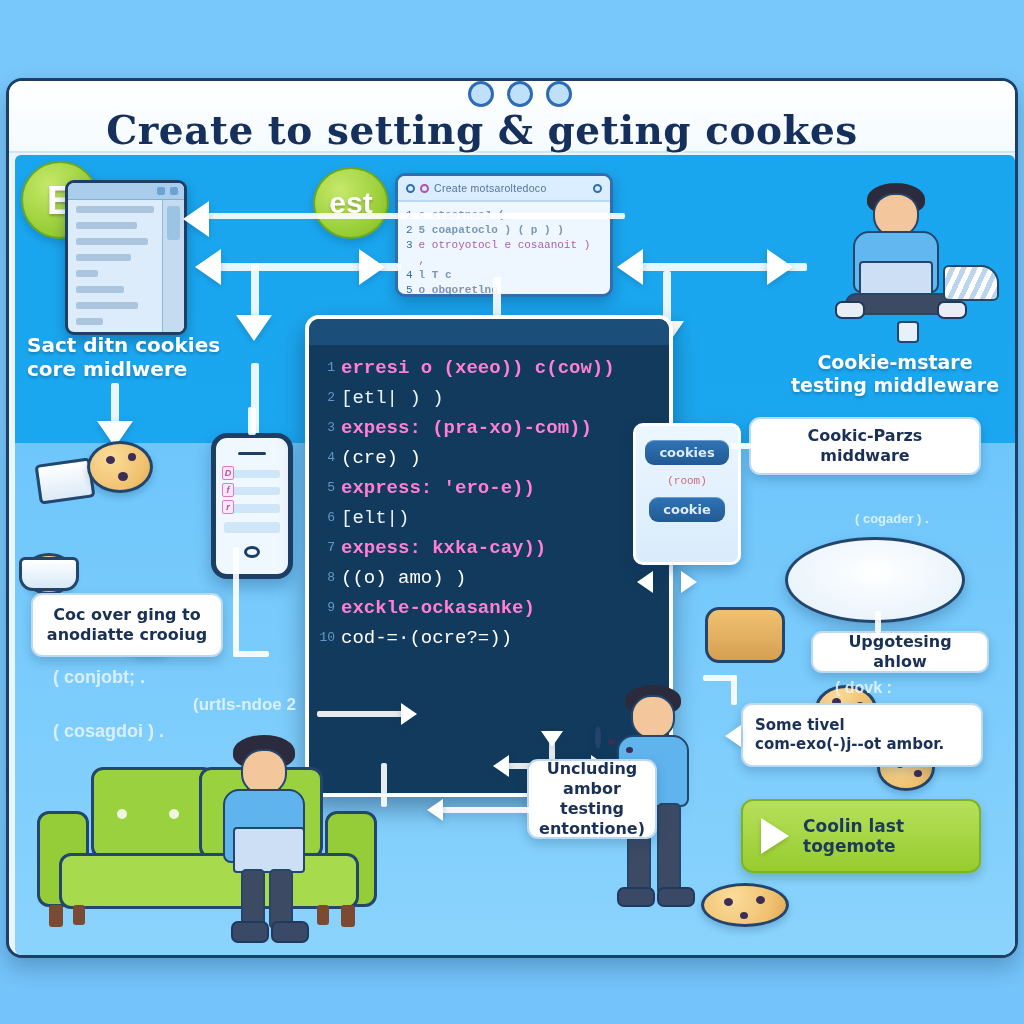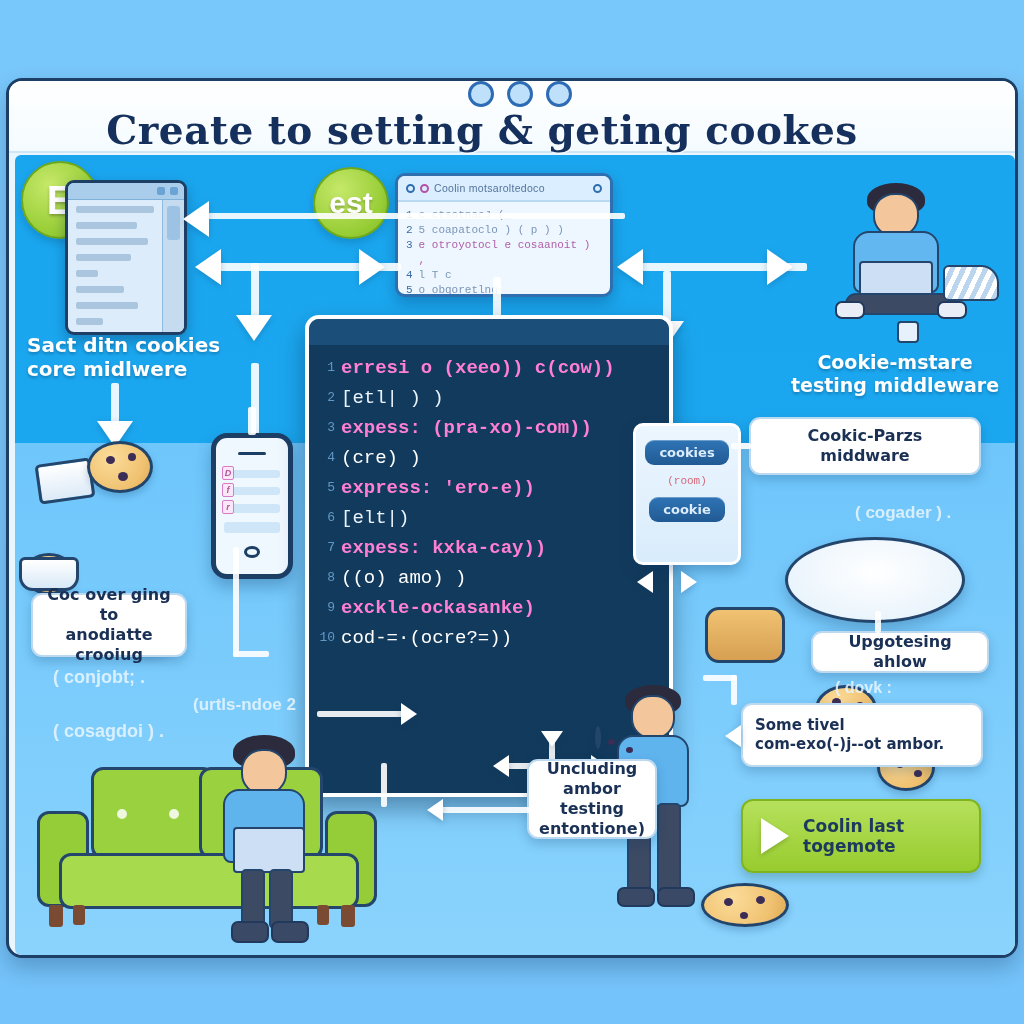--- a/index.html
+++ b/index.html
@@ -84,21 +84,21 @@
     height: 26px; background: #dbeeff; border-bottom: 2px solid #b9d9f3;
     display: flex; align-items: center; gap: 5px; padding: 0 8px;
     font-size: 11px; color: #4a6e96;
   }
   .cd { width: 9px; height: 9px; border-radius: 50%; border: 2px solid #2f6fb0; }
   .cd.p { border-color: #b252a8; }
   .codewin .bar .bt { flex: 1; font-size: 10.5px; color: #54749b; letter-spacing: .3px; }
   .codewin .body { padding: 6px 8px; }
   .cline { display: flex; gap: 6px; font-family: "Liberation Mono", monospace; font-size: 11px; line-height: 15px; color: #6f8fb4; }
   .cline .n { color: #3a6da8; }
-  .cline .t1 { color: #7b96b8; }
+  .cline .t1 { color: #7b96b8; font-weight: bold; }
   .cline .t2 { color: #b05fa8; }
 
   
   .listwin {
     background: #dcecfa;
     border: 3px solid #1d3f66;
     border-radius: 9px;
     overflow: hidden;
     box-shadow: 0 6px 13px rgba(8,40,80,.33);
   }
@@ -300,21 +300,21 @@
     </div>
 
     <div class="badge abs" style="left:298px;top:12px;width:76px;height:72px;font-size:30px;">
       <span>est</span>
     </div>
 
     <div class="codewin abs" style="left:380px;top:18px;width:218px;height:124px;">
       <div class="bar">
         <span class="cd"></span>
         <span class="cd p"></span>
-        <span class="bt">Coolin motsaroltedoco</span>
+        <span class="bt">Create motsaroltedoco</span>
         <span class="cd"></span>
       </div>
       <div class="body">
         <div class="cline">
             <span class="n">1</span>
             <span class="t1">c ctsotnacJ (_</span>
           </div>
         <div class="cline">
             <span class="n">2</span>
             <span class="t1">5 coapatoclo ) ( p ) )</span>
@@ -445,21 +445,21 @@
       <span class="pill">cookies</span>
       <span class="redmini">(room)</span>
       <span class="pill">cookie</span>
     </div>
     <div class="ahead sm left" style="left:622px;top:416px;"></div>
     <div class="ahead sm right" style="left:666px;top:416px;"></div>
 
     <div class="callout abs" style="left:734px;top:262px;width:232px;height:58px;">Cookic-Parzs middware</div>
     <div class="thinline" style="left:716px;top:288px;width:20px;height:6px;"></div>
 
-    <div class="faint abs" style="left:840px;top:348px;font-size:17px;">( cogader ) .</div>
+    <div class="faint abs" style="left:840px;top:356px;font-size:13px;">( cogader ) .</div>
 
     <div class="plate abs" style="left:770px;top:382px;width:180px;height:86px;"></div>
     <div class="cookie abs" style="left:800px;top:378px;width:62px;height:48px;">
       <b style="left:14px;top:10px;width:9px;height:8px;"></b>
         <b style="left:38px;top:14px;width:8px;height:8px;"></b>
     </div>
     <div class="cookie abs" style="left:862px;top:390px;width:58px;height:46px;">
       <b style="left:16px;top:12px;width:8px;height:8px;"></b>
         <b style="left:34px;top:22px;width:8px;height:7px;"></b>
     </div>
@@ -470,21 +470,21 @@
     </div>
 
     <div class="abs" style="left:690px;top:452px;width:80px;height:56px;background:linear-gradient(180deg,#f0c271,#d79f52);border:3px solid #23456b;border-radius:14px;"></div>
     <div class="cookie abs" style="left:686px;top:432px;width:88px;height:44px;border-radius:50%;">
       <b style="left:20px;top:12px;width:9px;height:8px;"></b>
         <b style="left:52px;top:10px;width:9px;height:8px;"></b>
         <b style="left:36px;top:26px;width:8px;height:7px;"></b>
     </div>
 
 
-    <div class="callout abs" style="left:16px;top:438px;width:156px;height:64px;white-space:pre-line;">Coc over ging to
+    <div class="callout abs" style="left:16px;top:438px;width:192px;height:64px;white-space:pre-line;">Coc over ging to
 anodiatte crooiug</div>
 
     <div class="faint abs" style="left:38px;top:512px;font-size:18px;">( conjobt; .</div>
     <div class="faint abs" style="left:38px;top:566px;font-size:18px;">( cosagdoi ) .</div>
     <div class="faint abs" style="left:178px;top:540px;font-size:17px;">(urtls-ndoe 2</div>
 
     <div class="thinline" style="left:218px;top:392px;width:6px;height:110px;"></div>
     <div class="thinline" style="left:218px;top:496px;width:36px;height:6px;"></div>
     <div class="thinline" style="left:302px;top:556px;width:86px;height:6px;"></div>
     <div class="ahead sm right" style="left:386px;top:548px;"></div>

